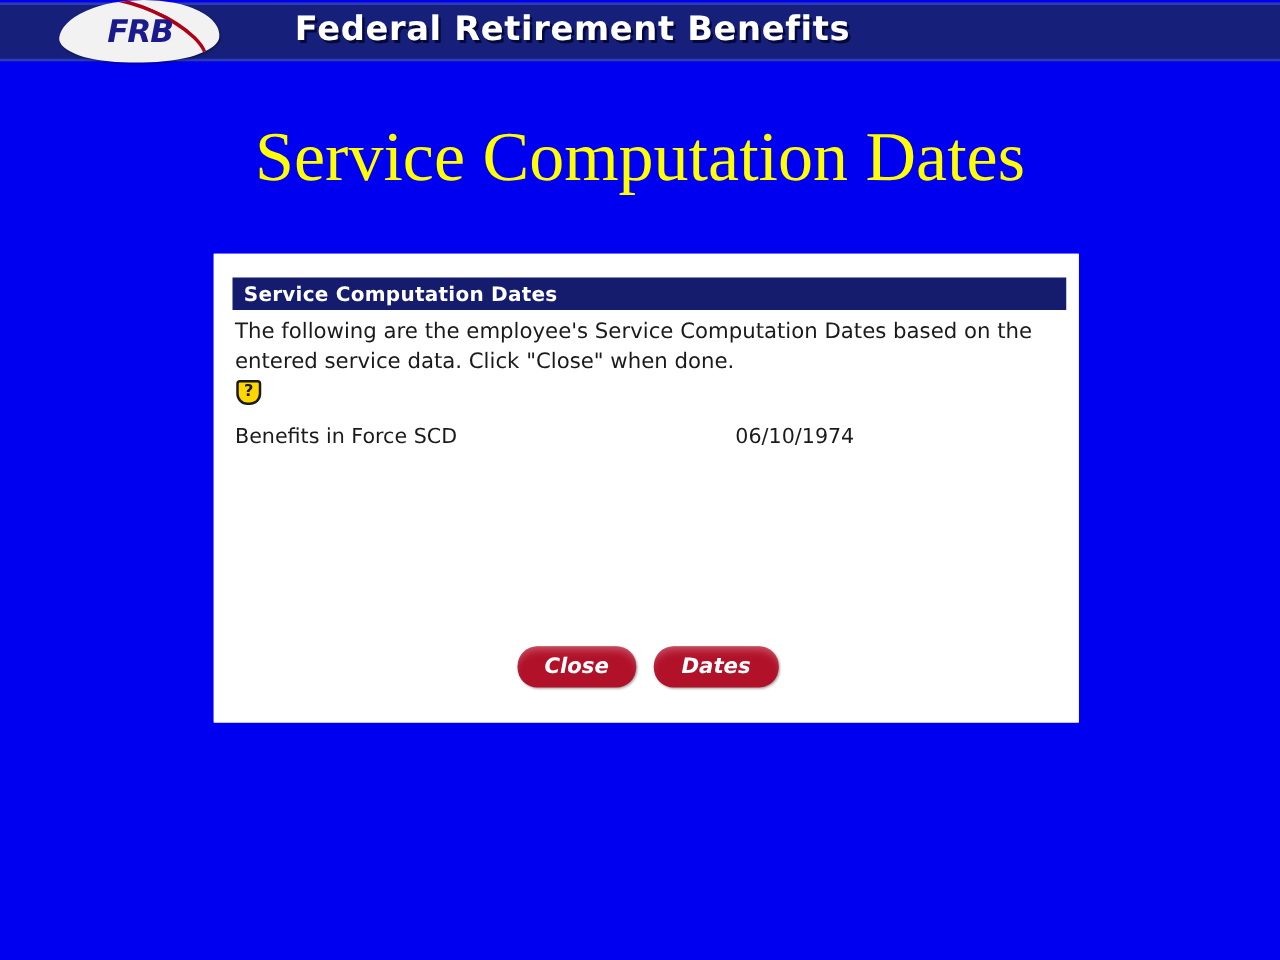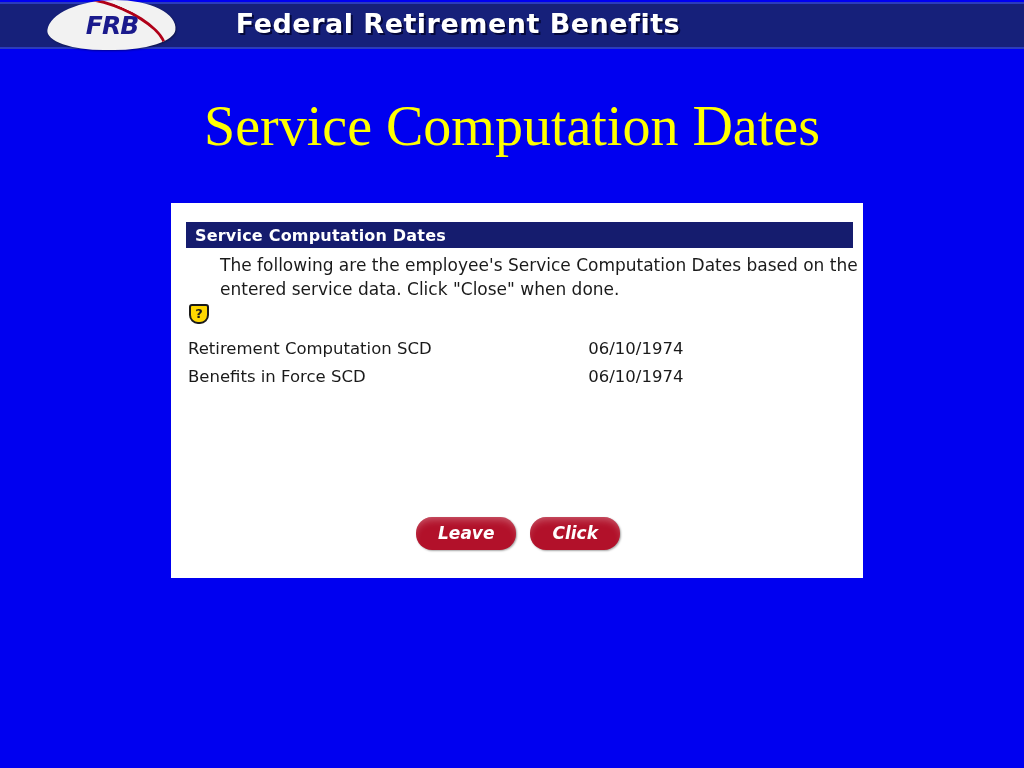--- a/index.html
+++ b/index.html
@@ -134,21 +134,20 @@
   }
   .dlg-body-text {
     position: absolute;
     left: 16px;
     top: 49px;
     width: 660px;
     font-family: "DejaVu Sans", sans-serif;
     font-size: 17px;
     color: #1a1a1a;
     line-height: 1.42;
-    margin-left: 32px;
   }
   .help-badge {
     position: absolute;
     left: 17px;
     top: 100px;
     width: 20px;
     height: 20px;
     background: #ffd700;
     border: 2px solid #1a1a1a;
     border-radius: 3px 3px 9px 9px;
@@ -223,28 +222,24 @@
     <span class="t">Service Computation Dates</span>
   </div>
 
   <div class="dlg-body-text">The following are the employee's Service Computation Dates based on the entered service data. Click "Close" when done.</div>
 
   <div class="help-badge">?</div>
 
   <table class="scd-table">
     <tbody>
       <tr>
-        <td class="label">Retirement Computation SCD</td>
-        <td class="value">06/10/1974</td>
-      </tr>
-      <tr>
         <td class="label">Benefits in Force SCD</td>
         <td class="value">06/10/1974</td>
       </tr>
     </tbody>
   </table>
 
   <div class="btn-row">
-    <button class="btn">Leave</button>
-    <button class="btn">Click</button>
+    <button class="btn">Close</button>
+    <button class="btn">Dates</button>
   </div>
 
 </div>
 
 </body></html>

